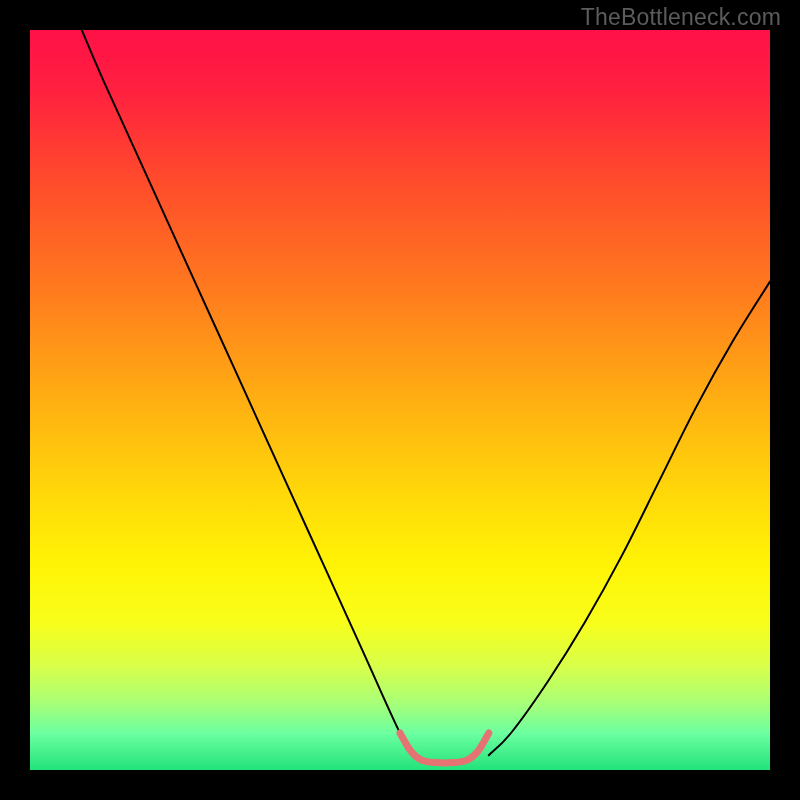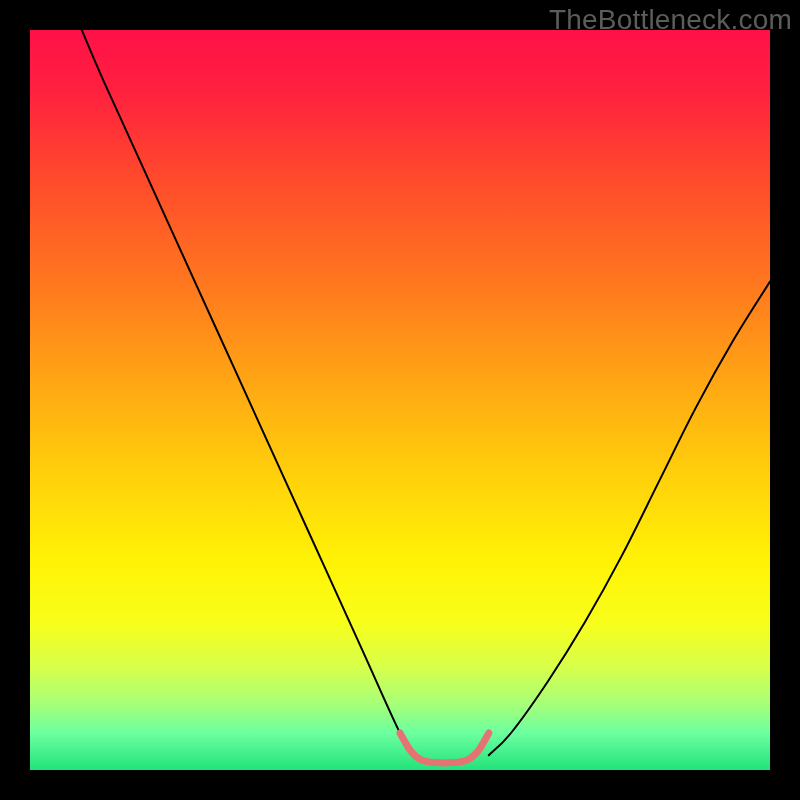--- a/index.html
+++ b/index.html
@@ -13,23 +13,23 @@
   }
   .frame {
     position: relative;
     width: 800px;
     height: 800px;
     background: #000;
   }
   .watermark {
     position: absolute;
     top: 4px;
-    right: 8px;
+    right: 19px;
     color: #5c5c5c;
-    font-size: 28px;
+    font-size: 23px;
     font-weight: 500;
     letter-spacing: 0.2px;
     z-index: 10;
   }
   .plot-area {
     position: absolute;
     left: 30px;
     top: 30px;
     width: 740px;
     height: 740px;

